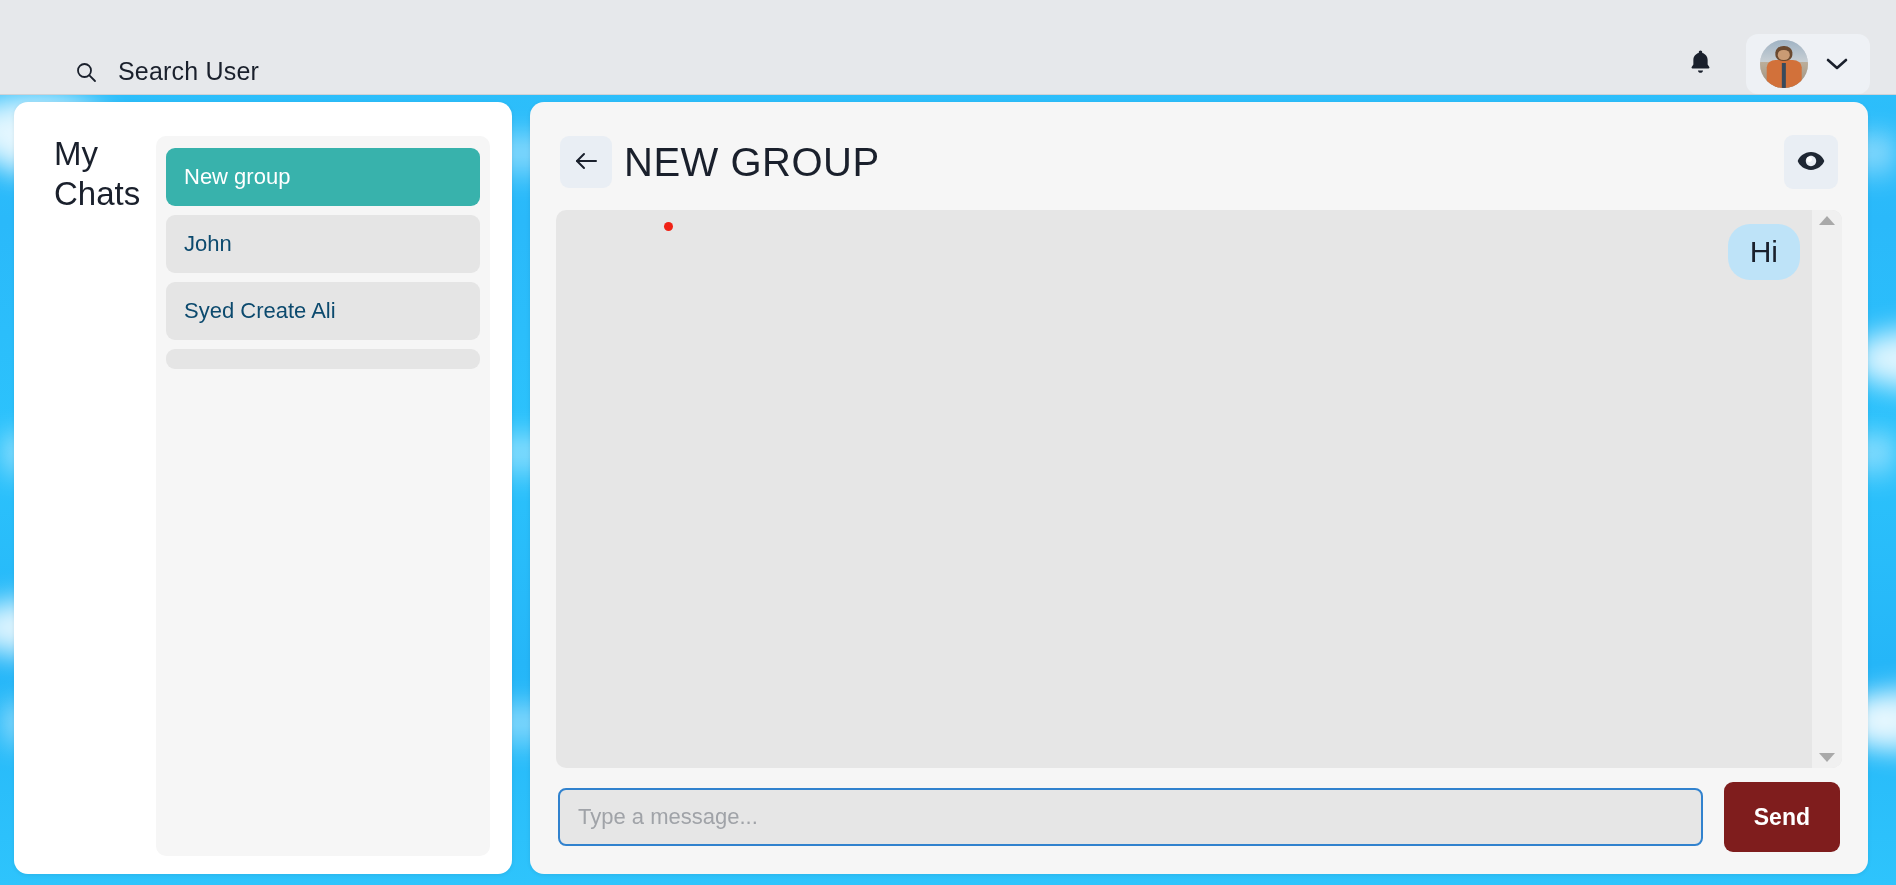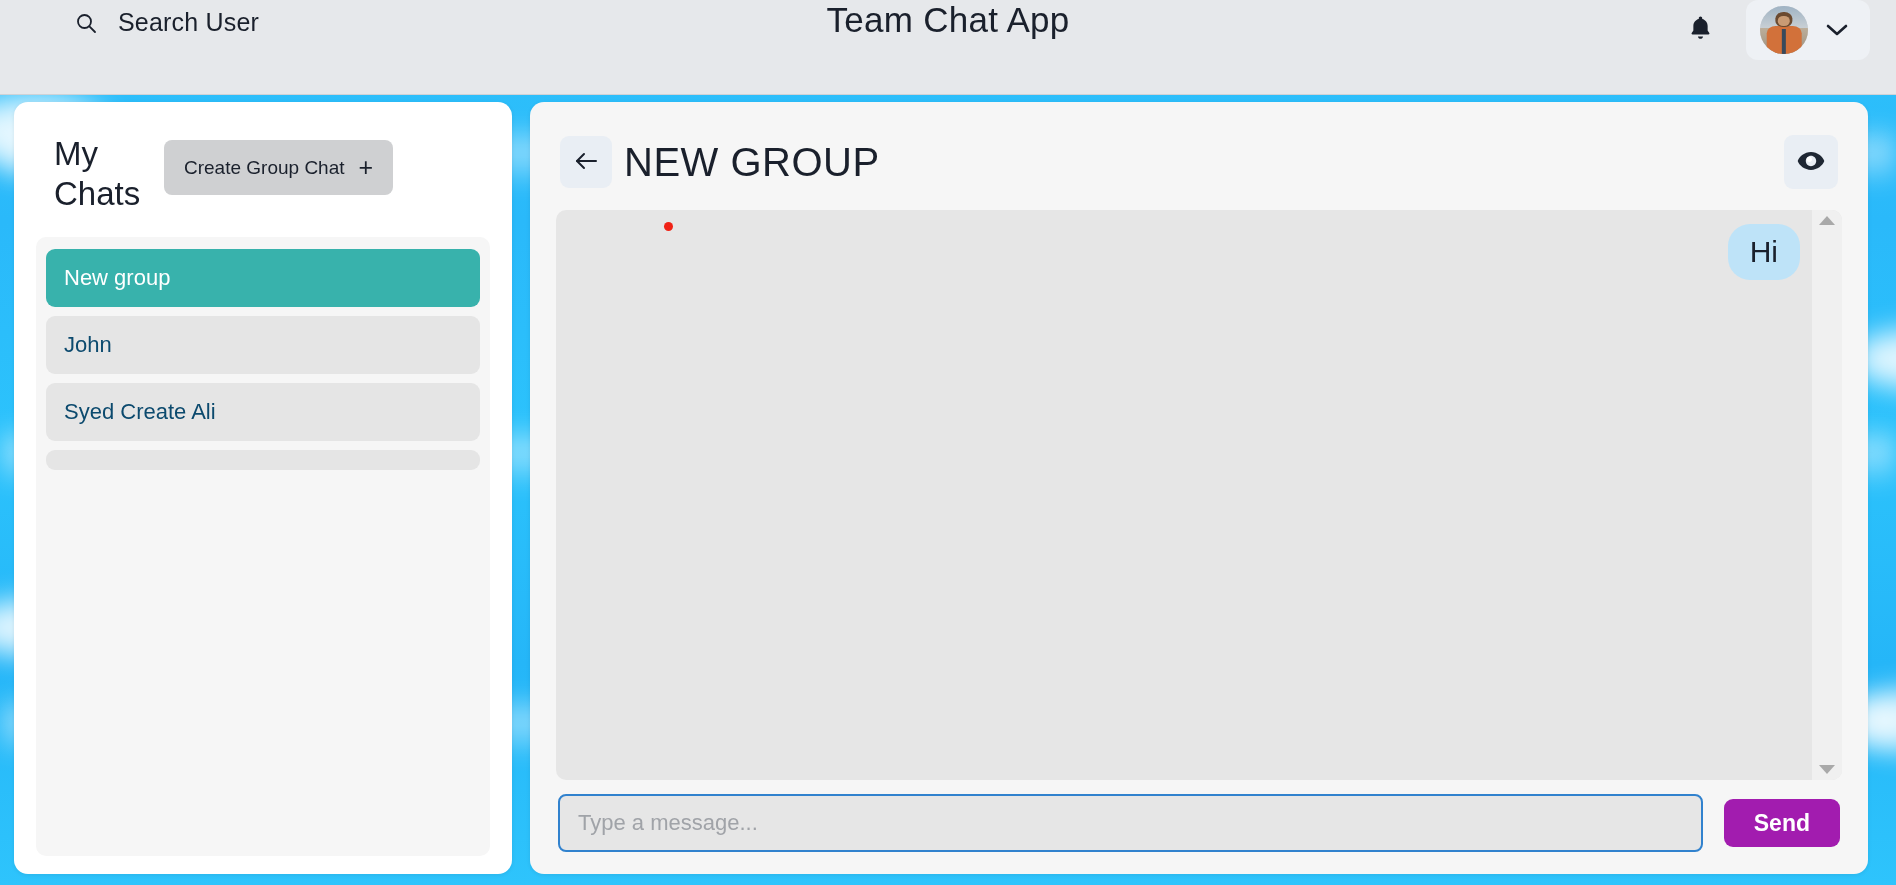--- a/index.html
+++ b/index.html
@@ -41,21 +41,21 @@
 
   
   .topbar {
     position: absolute;
     top: 0; left: 0;
     width: 1896px;
     height: 95px;
     background: #e6e8eb;
     border-bottom: 1px solid #cfd2d6;
     display: flex;
-    align-items: flex-start;
+    align-items: flex-end;
     z-index: 20;
     gap: 7px;
   }
   .search-box {
     display: flex;
     align-items: center;
     gap: 20px;
     margin-left: 60px;
     cursor: pointer;
     padding: 8px 14px;
@@ -135,21 +135,21 @@
     position: absolute;
     left: 14px;
     top: 6px;
     width: 498px;
     height: 772px;
     background: #ffffff;
     border-radius: 14px;
     box-shadow: 0 1px 4px rgba(0,0,0,0.08);
     padding: 18px 22px;
     display: flex;
-    flex-direction: column;
+    flex-direction: row;
   }
   .chats-head {
     display: flex;
     align-items: flex-start;
     gap: 18px;
     padding: 14px 10px 6px 18px;
   }
   .chats-title {
     font-size: 33px;
     color: #1a202c;
@@ -320,28 +320,28 @@
     border: 2px solid #3182ce;
     border-radius: 8px;
     font-size: 22px;
     color: #1a202c;
     padding: 0 18px;
     font-family: "Liberation Sans", sans-serif;
     outline: none;
   }
   .msg-input::placeholder { color: #a0a3a8; }
   .send-btn {
-    background: #a21caf;
+    background: #7f1d1d;
     color: #ffffff;
     border: none;
     border-radius: 9px;
     font-size: 23px;
     font-weight: 700;
     padding: 0 30px;
-    height: 48px;
+    height: 70px;
     cursor: pointer;
     font-family: "Liberation Sans", sans-serif;
   }
 </style>
 </head>
 <body>
 
 <div class="app-root">
 
   <div class="cloud-band" style="top:120px;"></div>
@@ -357,21 +357,20 @@
     <div class="search-box">
       <span class="search-icon">
         <svg width="24" height="24" viewBox="0 0 24 24" fill="none" stroke="#1a202c" stroke-width="1.8" stroke-linecap="round">
           <circle cx="10.5" cy="10.5" r="6.5"></circle>
           <line x1="15.4" y1="15.4" x2="21" y2="21"></line>
         </svg>
       </span>
       <span class="search-label">Search User</span>
     </div>
 
-    <div class="app-title">Team Chat App</div>
 
     <div class="topbar-right">
       <button class="bell-btn">
         <span>
           <svg width="27" height="29" viewBox="0 0 24 26" fill="#1a202c">
             <path d="M12 2.2c-.85 0-1.55.7-1.55 1.55v.73C7.6 5.13 5.6 7.7 5.6 10.7v4.1l-1.5 2.3c-.35.55.04 1.28.7 1.28h14.4c.66 0 1.05-.73.7-1.28l-1.5-2.3v-4.1c0-3-2-5.57-4.85-6.22v-.73c0-.85-.7-1.55-1.55-1.55z"></path>
             <path d="M9.7 20.2c.2 1.2 1.18 2.1 2.3 2.1s2.1-.9 2.3-2.1z"></path>
           </svg>
         </span>
       </button>
@@ -392,24 +391,20 @@
         </span>
       </button>
     </div>
   </div>
 
   <div class="workspace">
 
     <div class="chats-panel">
       <div class="chats-head">
         <div class="chats-title">My Chats</div>
-        <button class="create-group-btn">
-          <span>Create Group Chat</span>
-          <span class="plus-icon">+</span>
-        </button>
       </div>
 
       <div class="chats-list">
         <div class="chat-item active">
           <span>New group</span>
         </div>
         <div class="chat-item">
           <span>John</span>
         </div>
         <div class="chat-item">

